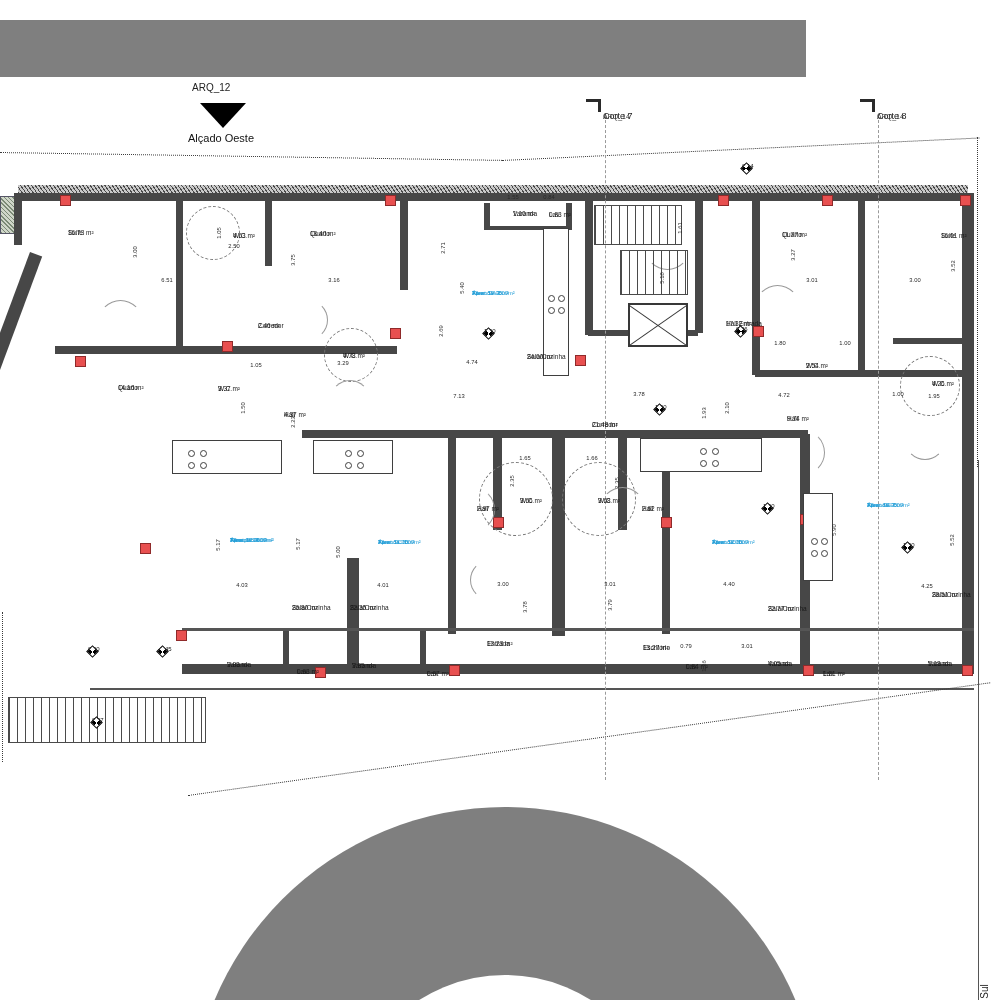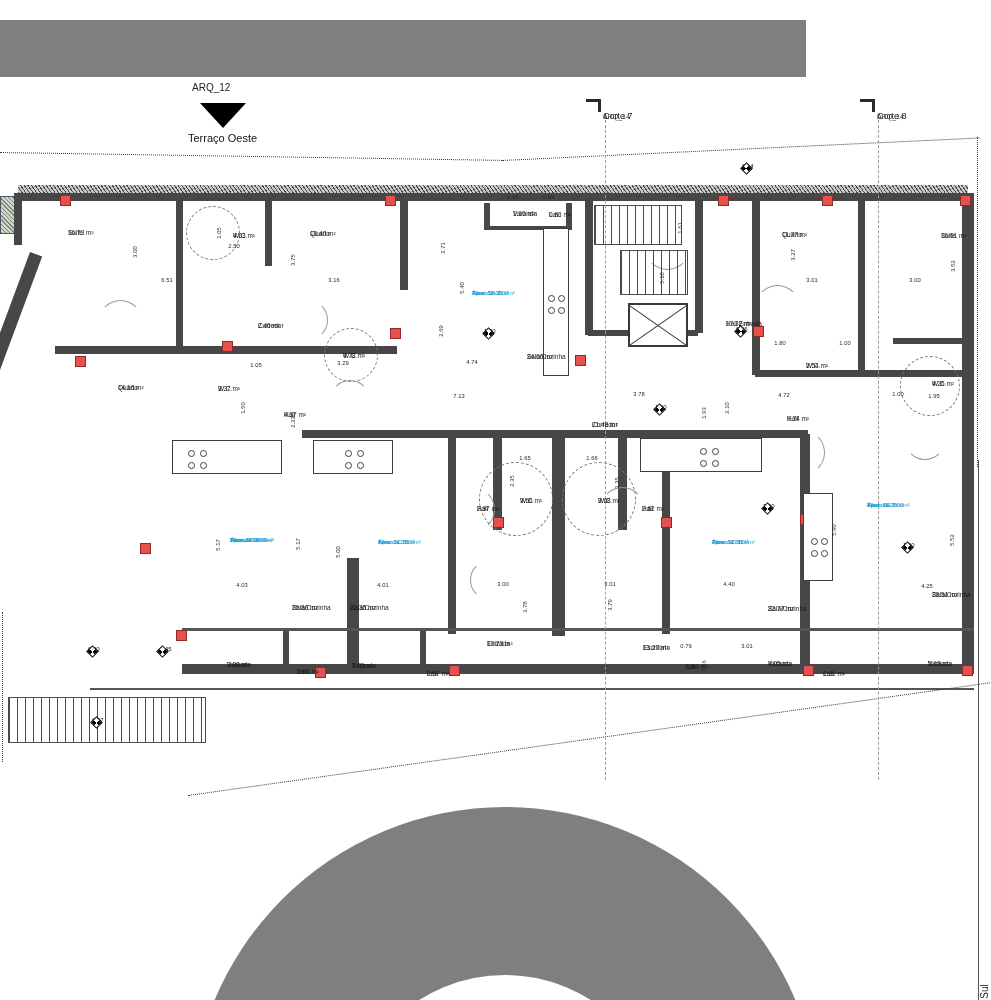--- a/index.html
+++ b/index.html
@@ -46,21 +46,21 @@
 </style>
 </head>
 <body>
 
 <div id="stage">
 
   <div class="graybar" style="left: 0px; top: 20px; width: 806px; height: 57px;"></div>
 
   <div class="hdrtxt" style="left:192px;top:82px;">ARQ_12</div>
   <div class="tri" style="left:200px;top:103px;"></div>
-  <div class="bigtxt" style="left:188px;top:132px;">Terraço Oeste</div>
+  <div class="bigtxt" style="left:188px;top:132px;">Alçado Oeste</div>
 
   <div class="southline" style="left:978px;top:460px;height:540px;"></div>
   <div class="southtxt" style="left:979px;top:1032px;">Alçado Sul</div>
 
   <div class="ring" id="ring-outer" style="left: 190px; top: 807px; width: 630px; height: 630px;"></div>
   <div class="ringhole" id="ring-inner" style="left: 345px; top: 975px; width: 320px; height: 320px;"></div>
 
   <div id="plan" style="left:0;top:0;width:991px;height:1000px;">
       <div class="neighbor" style="left: 0px; top: 196px; width: 20px; height: 38px;"></div>
       <div class="hatch" style="left: 18px; top: 185px; width: 950px; height: 8px; transform-origin: left top;"></div>

